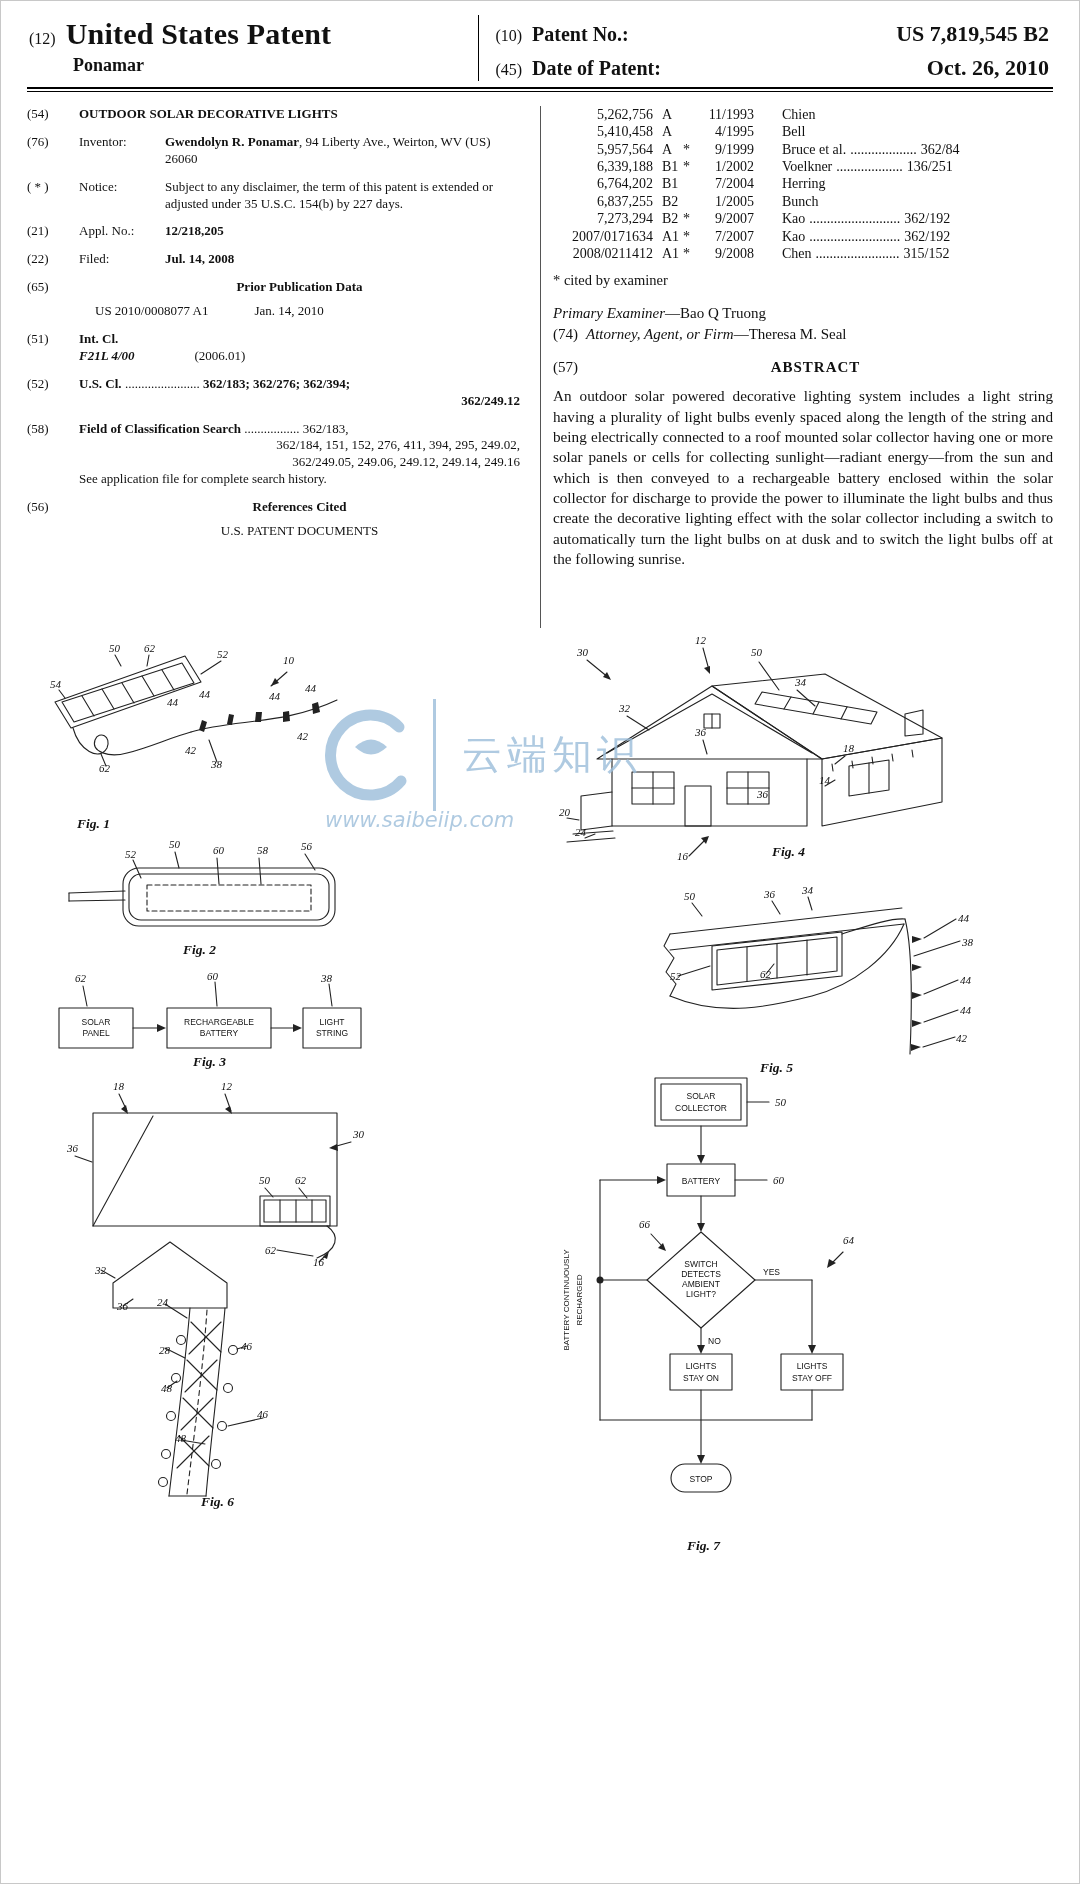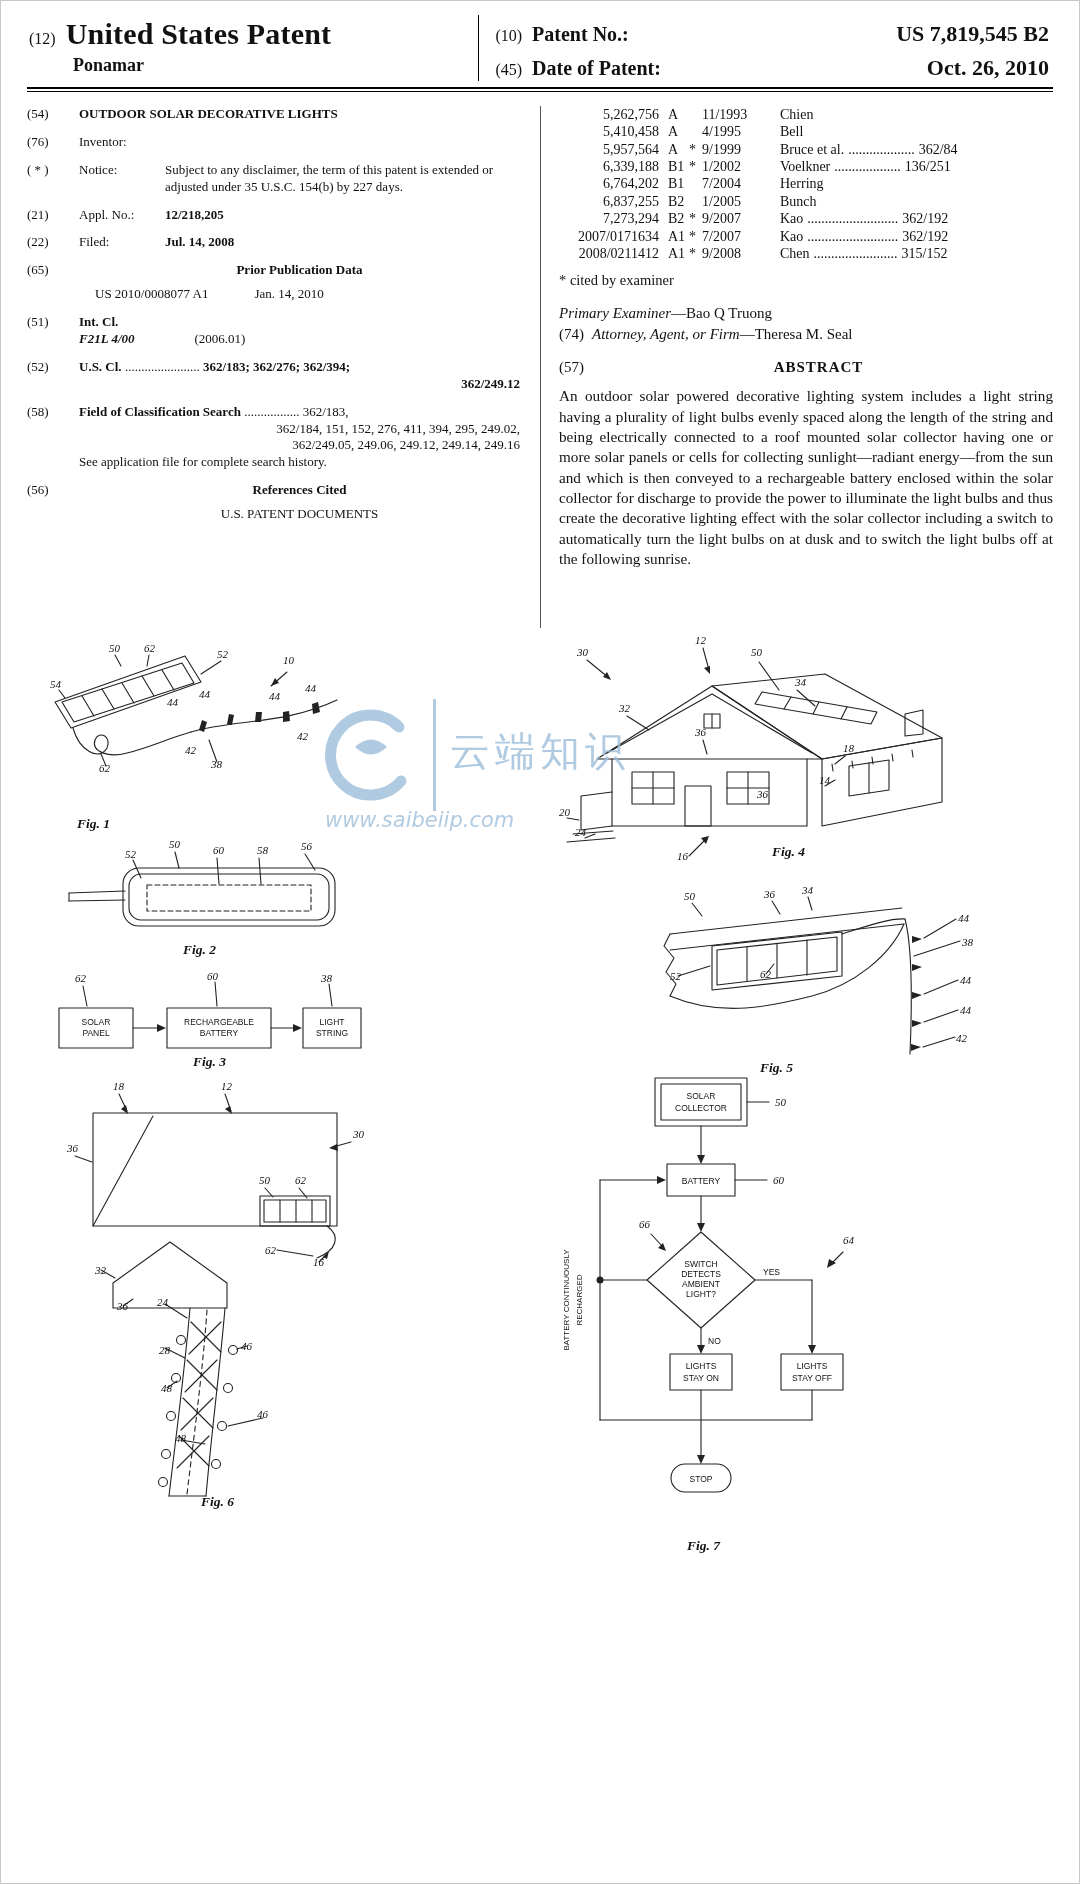--- a/index.html
+++ b/index.html
@@ -22,42 +22,42 @@
              display:flex; flex-direction:column; gap:8px; }
   .h-row { display:flex; align-items:baseline; }
   .h-lab { font-size:20px; font-weight:bold; margin-left:10px; }
   .h-val { font-size:22px; font-weight:bold; margin-left:auto; padding-right:4px; white-space:nowrap; }
   .hrule { margin-top:6px; height:5px; border-top:2.5px solid #000; border-bottom:1.2px solid #000; }
 
   
   .cols { display:flex; height:536px; overflow:hidden; padding-top:14px; }
   .col { width:50%; }
   .col.left { padding-right:20px; }
-  .col.right { border-left:1px solid #555; padding-left:18px; }
+  .col.right { border-left:1px solid #555; padding-left:12px; }
   .b-row { display:flex; margin-bottom:11px; font-size:13px; line-height:1.3; }
   .b-num { width:52px; flex:none; }
   .b-body { flex:1; }
   .bold { font-weight:bold; }
   .ital { font-style:italic; }
   .bital { font-weight:bold; font-style:italic; }
   .inv { display:flex; }
   .inv .lab { width:86px; flex:none; }
   .center { text-align:center; }
   .right-al { text-align:right; }
   .prior-row { display:flex; gap:46px; margin-top:7px; padding-left:16px; }
   .intcl-line { display:flex; gap:60px; }
   .tight { margin-bottom:7px; }
 
   
   .ref-table { font-size:14px; line-height:1.24; margin-bottom:10px; }
   .ref-row { display:flex; white-space:nowrap; }
   .r-number { width:100px; text-align:right; }
   .r-kind { width:30px; padding-left:9px; }
   .r-star { width:13px; }
-  .r-date { width:58px; text-align:left; margin-right:20px; }
+  .r-date { width:58px; text-align:right; margin-right:28px; }
   .r-dots { margin:0 4px; overflow:hidden; }
   .cited { font-size:14.5px; margin:8px 0 16px 0; }
   .exam { font-size:15px; margin-bottom:4px; }
   .exam .pre { margin-right:8px; }
   .abs-head { display:flex; margin:16px 0 10px 0; font-size:15px; }
   .abs-head .t { flex:1; text-align:center; font-weight:bold; letter-spacing:1px; }
   .abs-text { font-size:15.2px; line-height:1.34; text-align:justify; }
 
   
   .figures { position:relative; width:1028px; height:1240px; }
@@ -71,21 +71,21 @@
   .figcap { font-size:13.5px; font-weight:bold; font-style:italic; font-family:"Liberation Serif", serif; }
   .fc { font-size:8.5px; font-family:"Liberation Sans", sans-serif; text-anchor:middle; }
   .fcl { font-size:8.5px; font-family:"Liberation Sans", sans-serif; }
   .fcr { font-size:8px; font-family:"Liberation Sans", sans-serif; text-anchor:middle; }
 
   
   .watermark { position:absolute; left:292px; top:52px; width:560px; height:150px;
                color:#9cbeda; opacity:.8; pointer-events:none; display:flex; align-items:center; gap:14px; }
   .wm-brand { font-size:76px; font-weight:bold; font-family:"DejaVu Sans", sans-serif; line-height:1; }
   .wm-bar { width:3px; height:112px; background:currentColor; }
-  .wm-tag { font-size:40px; font-family:Liberation Mono, monospace; line-height:1.2; letter-spacing:5px; }
+  .wm-tag { font-size:40px; font-family:Liberation Serif, serif; line-height:1.2; letter-spacing:5px;margin-left:12px; }
   .wm-url { position:absolute; left:6px; top:128px; font-size:21px; font-family:"DejaVu Sans", sans-serif; font-style:italic; }
 </style>
 </head>
 <body>
 
 <div class="page">
 
   <header>
     <div class="h-left">
       <div class="h-titlerow">
@@ -115,20 +115,21 @@
 
       <div class="b-row">
         <span class="b-num">(54)</span>
         <div class="b-body"><span class="bold">OUTDOOR SOLAR DECORATIVE LIGHTS</span></div>
       </div>
 
       <div class="b-row">
         <span class="b-num">(76)</span>
         <div class="b-body inv">
           <span class="lab">Inventor:</span>
+          <span><span class="bold">Gwendolyn R. Ponamar</span><span>, 94 Liberty Ave., Weirton, WV (US) 26060</span></span>
         </div>
       </div>
 
       <div class="b-row">
         <span class="b-num">( * )</span>
         <div class="b-body inv">
           <span class="lab">Notice:</span>
           <span>Subject to any disclaimer, the term of this patent is extended or adjusted under 35 U.S.C. 154(b) by 227 days.</span>
         </div>
       </div>

